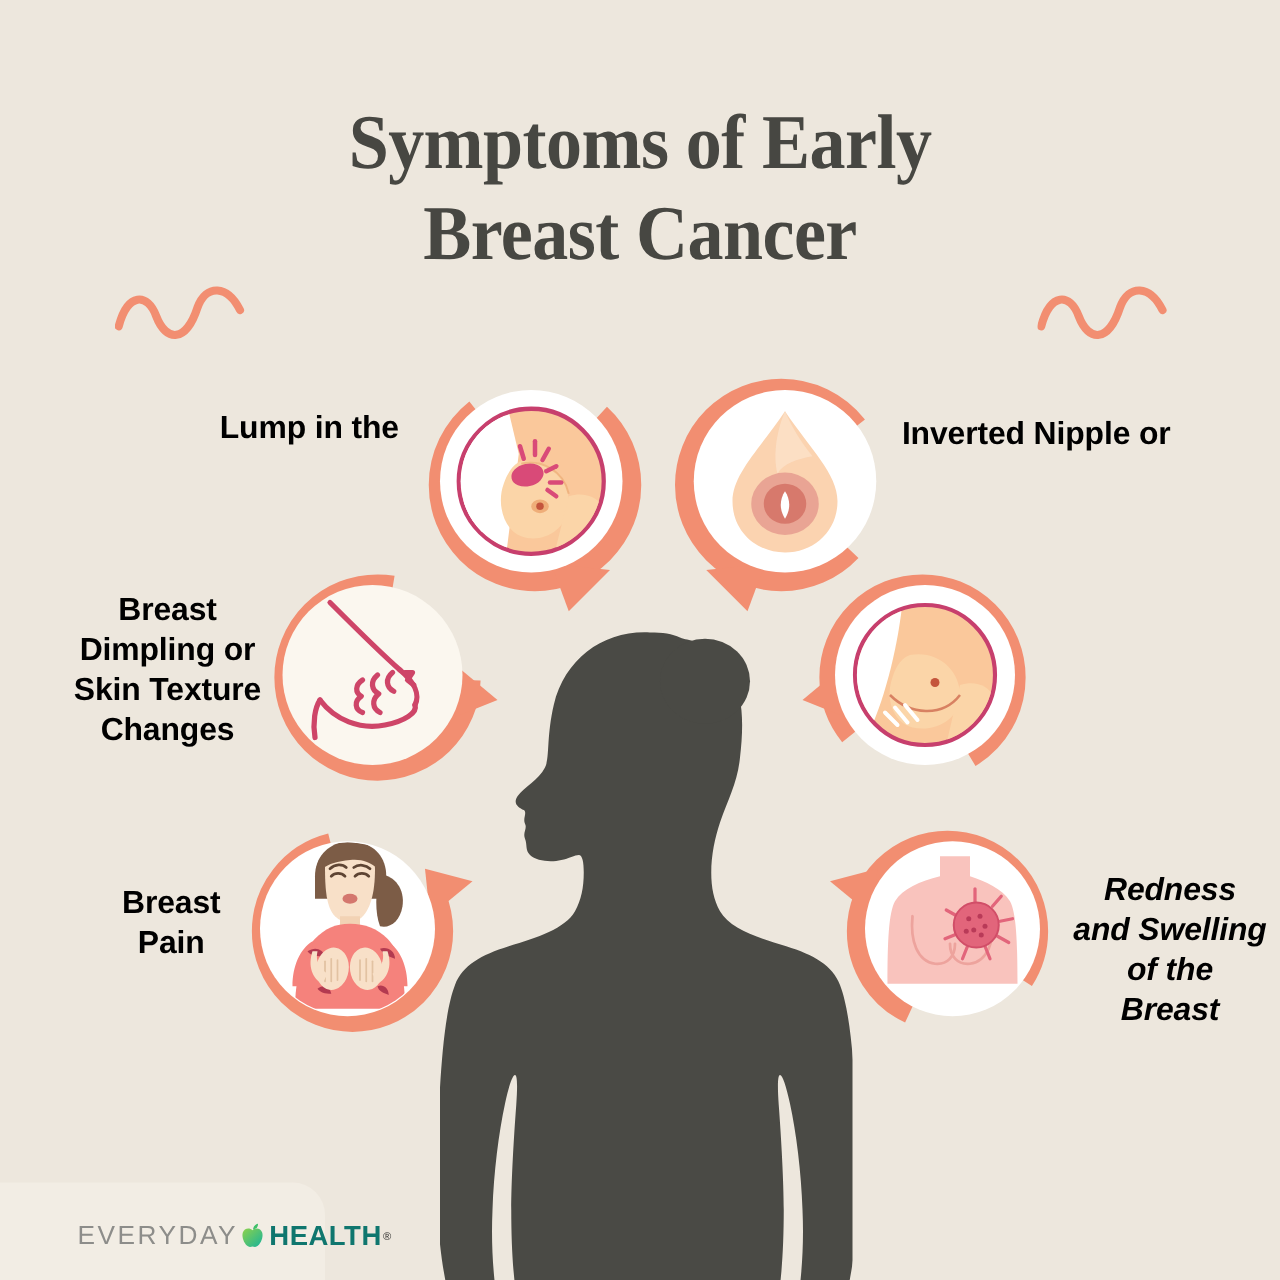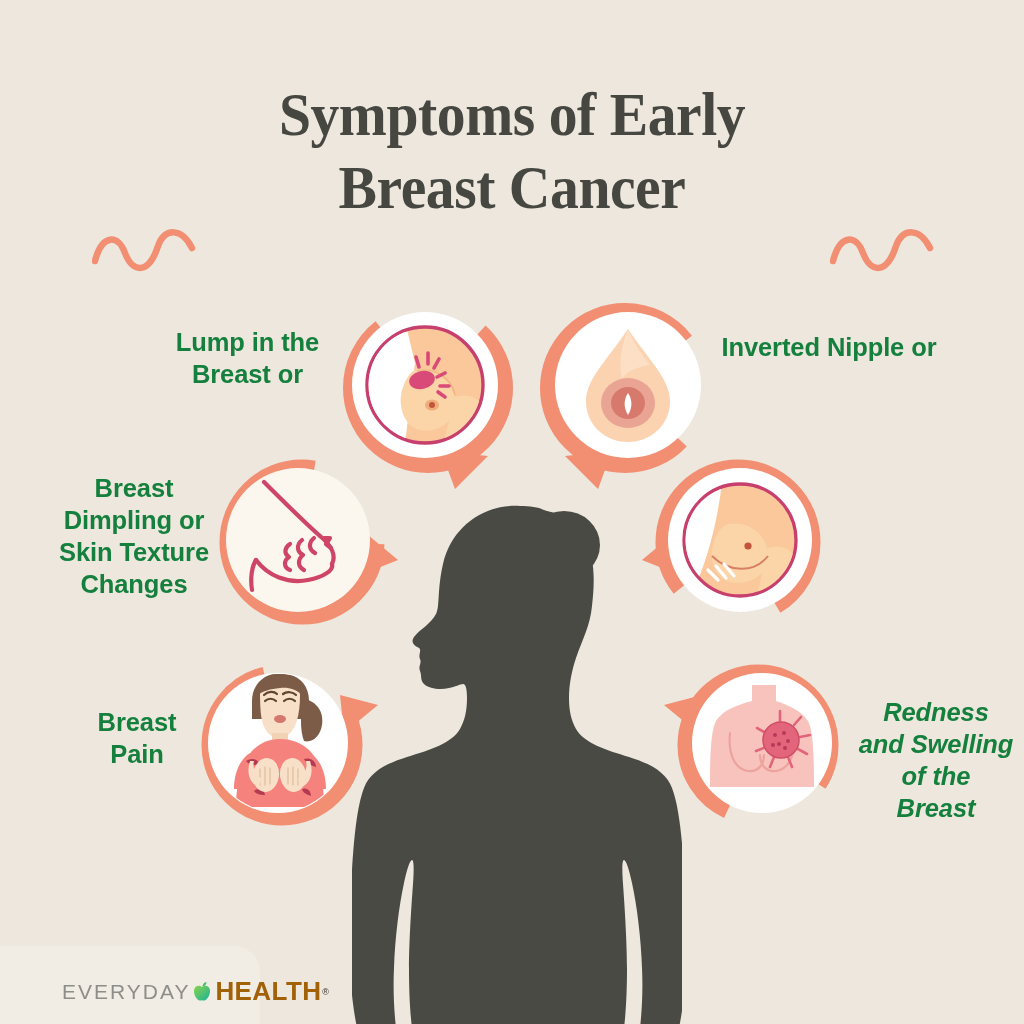--- a/index.html
+++ b/index.html
@@ -23,21 +23,21 @@
     letter-spacing:-0.5px;
     color:#474742;
     transform:scaleX(0.93);
     transform-origin:50% 50%;
   }
   .title .ln{display:block;}
 
   
   .label{
     position:absolute;
-    color:#15803d;
+    color:#000000;
     font-weight:700;
     font-size:25.5px;
     line-height:1.25;
     text-align:center;
     letter-spacing:-0.1px;
   }
   .label.light{font-weight:700;}
   .label .ln{display:block;white-space:nowrap;}
 
   
@@ -54,21 +54,21 @@
   }
   .logo-inner{
     position:absolute;left:40px;top:30px;
     display:flex;align-items:center;
   }
   .logo-everyday{
     font-size:21px;letter-spacing:2.0px;color:#8d8d8a;font-weight:400;margin-left:40px;
   }
   .logo-apple{width:20px;height:22px;margin:0 3px 0 2px;display:block;}
   .logo-health{
-    font-size:26px;letter-spacing:0.4px;color:#a16207;font-weight:700;
+    font-size:22px;letter-spacing:0.4px;color:#0f766e;font-weight:700;
   }
   .logo-tm{font-size:9px;color:#2e2e2c;vertical-align:super;margin-left:1px;}
 </style>
 </head>
 <body>
 
 <div id="stage">
 
   <div class="title">
     <span class="ln">Symptoms of Early</span>
@@ -352,21 +352,20 @@
             <circle cx="119" cy="87" r="2"></circle>
           <circle cx="113" cy="88" r="2"></circle>
             <circle cx="125" cy="91" r="2"></circle>
         </g>
       </g>
     </svg>
   </div>
 
   <div class="label" style="left:140px;top:327px;width:215px;">
     <span class="ln">Lump in the</span>
-    <span class="ln">Breast or</span>
   </div>
 
   <div class="label light" style="left:693px;top:332px;width:272px;">
     <span class="ln">Inverted Nipple or</span>
   </div>
 
   <div class="label" style="left:28px;top:473px;width:212px;">
     <span class="ln">Breast</span>
     <span class="ln">Dimpling or</span>
     <span class="ln">Skin Texture</span>

